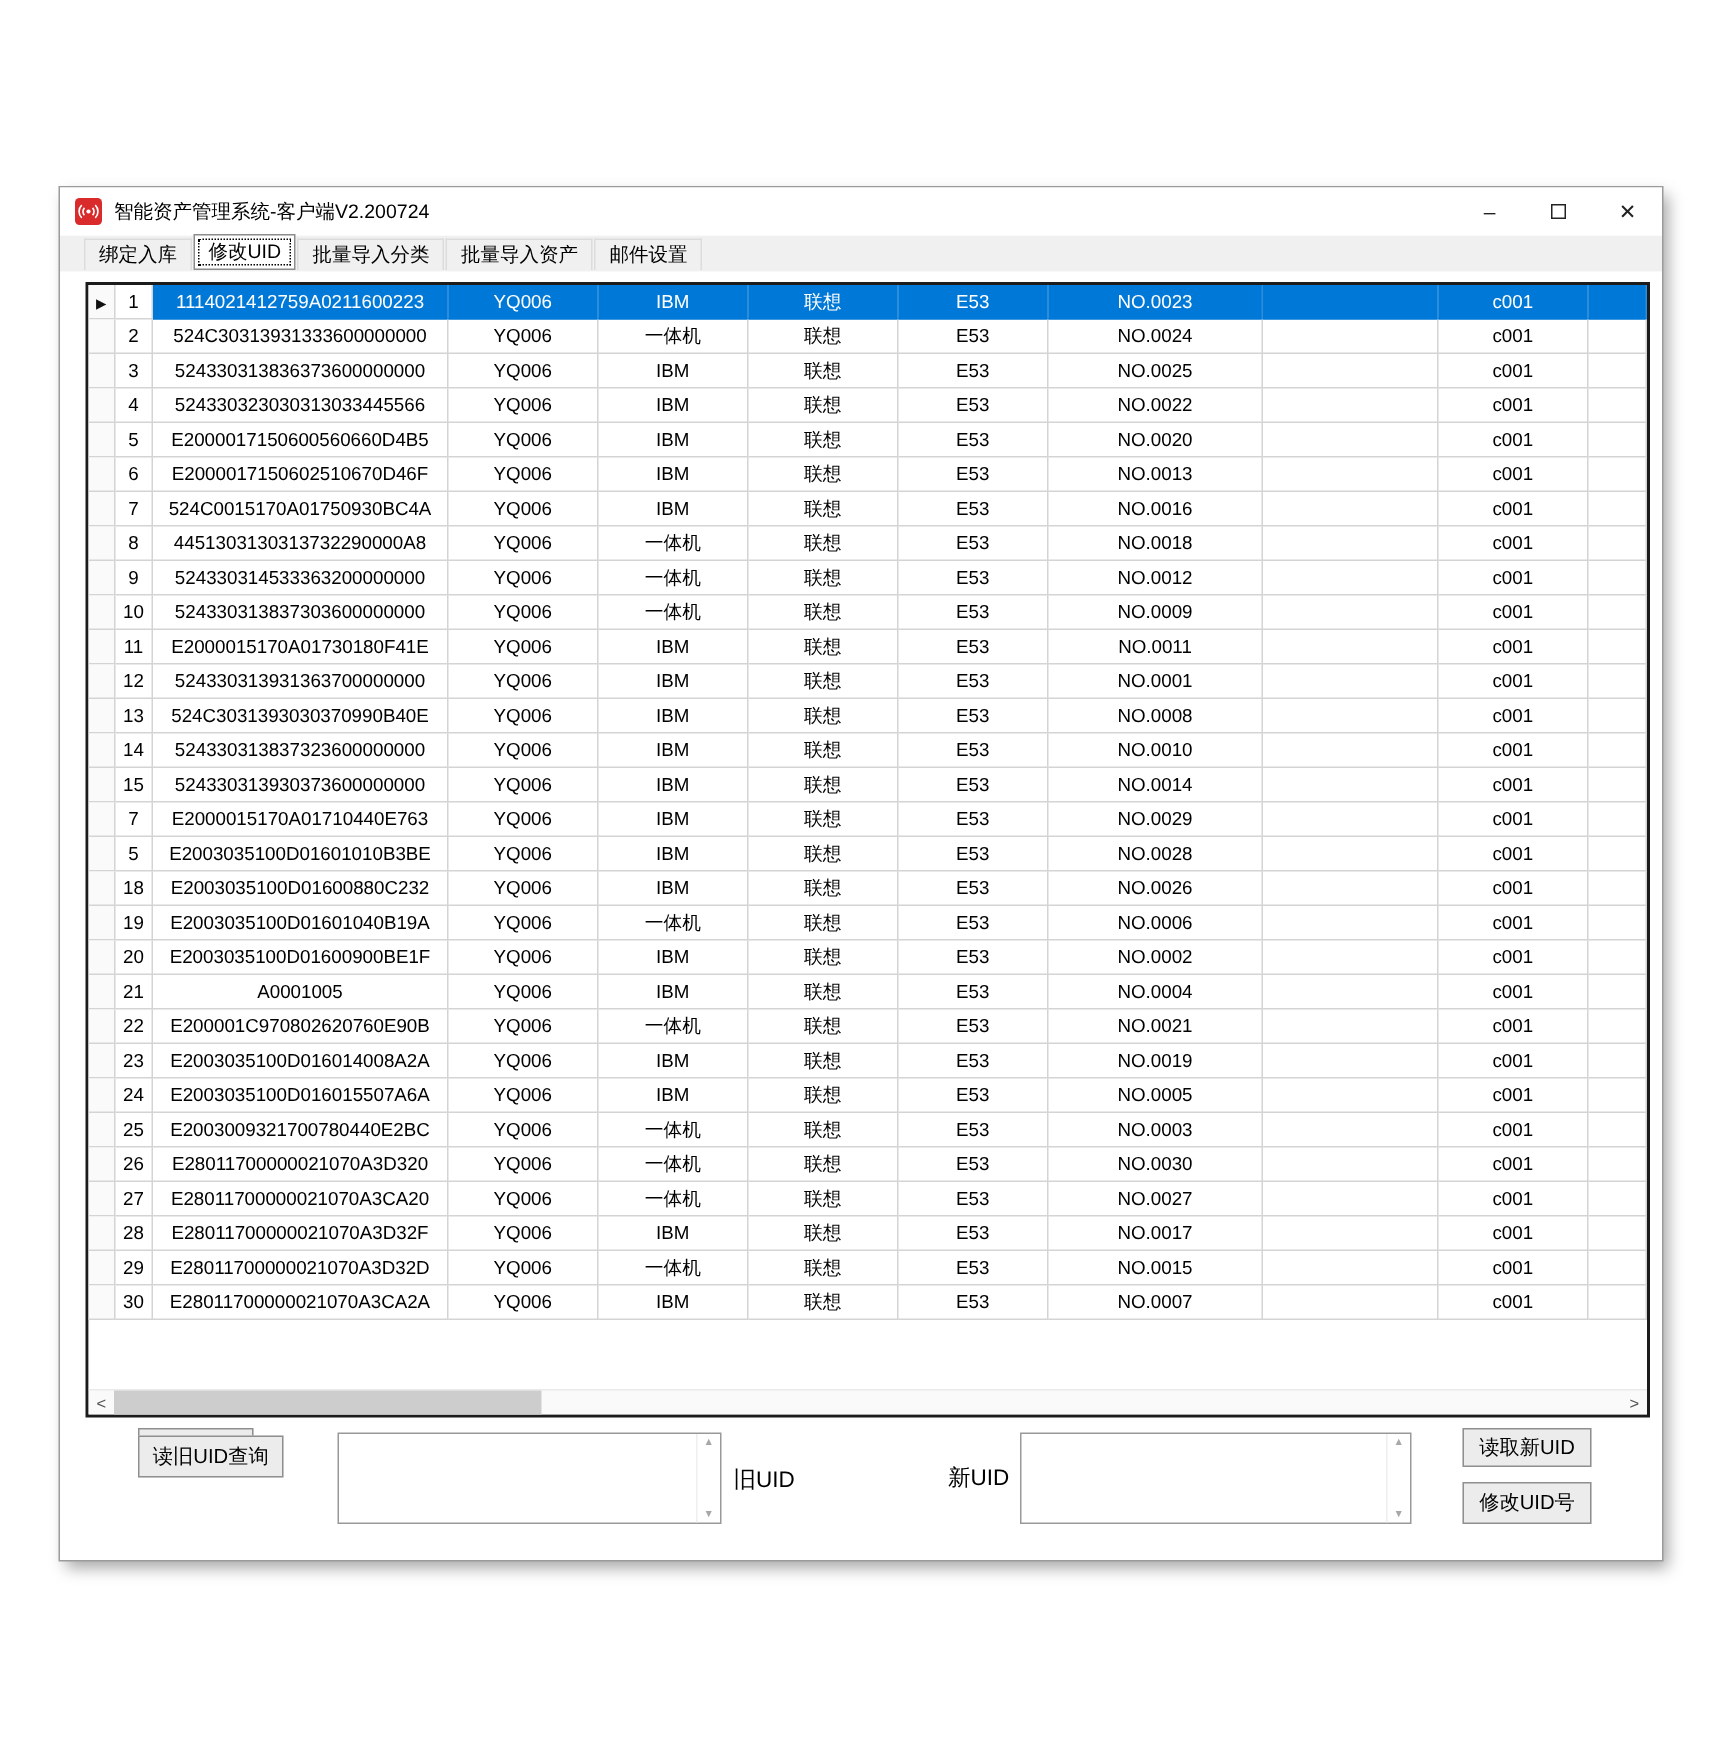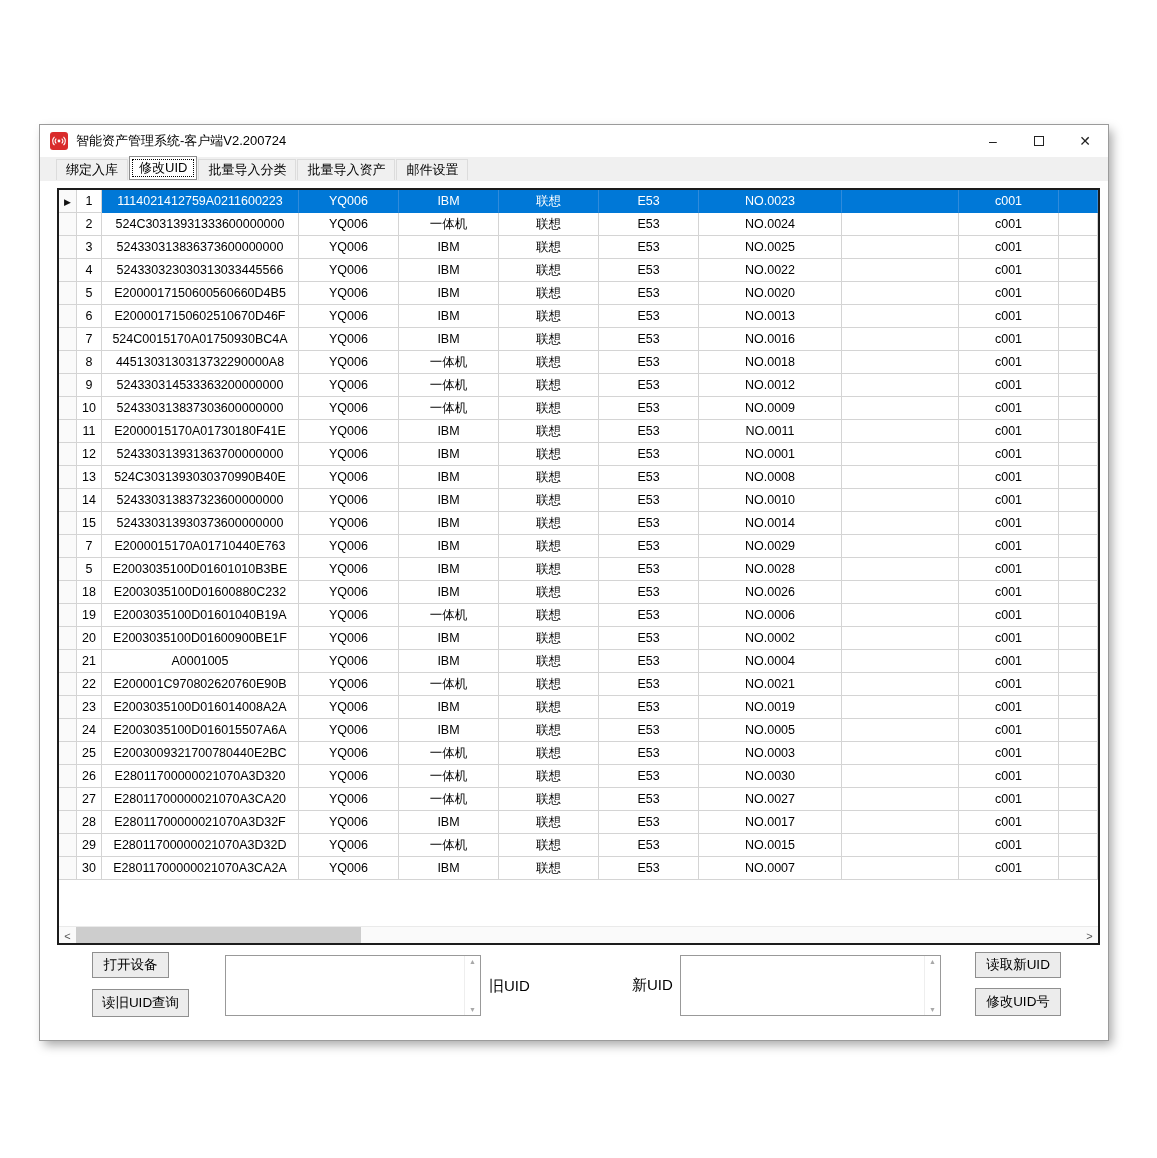--- a/index.html
+++ b/index.html
@@ -495,21 +495,21 @@
       <div class="hbar">
         <div class="hbar-arrow">&lt;</div>
         <div class="hbar-track">
           <div class="hbar-thumb"></div>
         </div>
         <div class="hbar-arrow">&gt;</div>
       </div>
     </div>
 
     <button class="btn" style="left:52px; top:771px; width:77px; height:26px;">打开设备</button>
-    <button class="btn" style="left:52px; top:808px; width:97px; height:28px;">读旧UID查询</button>
+    <button class="btn" style="left:52px; top:776px; width:97px; height:28px;">读旧UID查询</button>
 
     <div class="textbox" style="left:185px; top:774px; width:256px; height:61px;">
       <span></span>
       <div class="tb-scroll">
         <span class="tb-arrow">▲</span>
         <span class="tb-arrow">▼</span>
       </div>
     </div>
     <span class="field-label" style="left:449px; top:796px;">旧UID</span>
 

